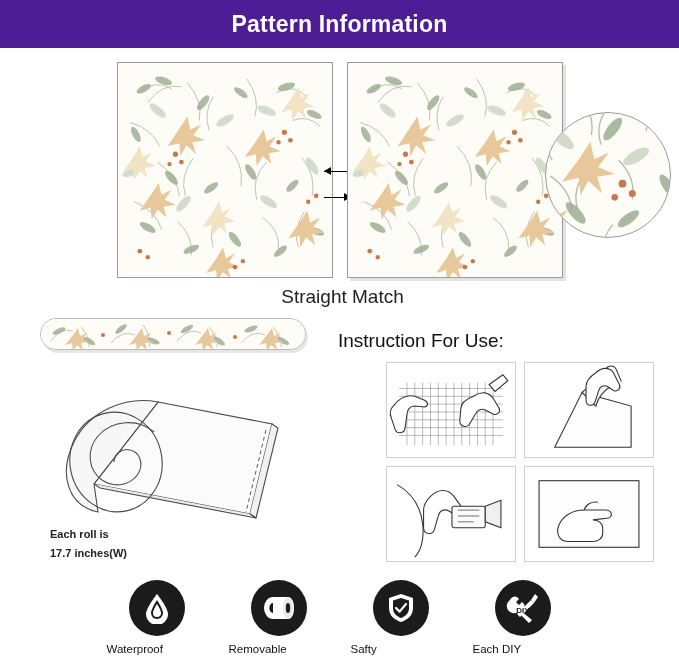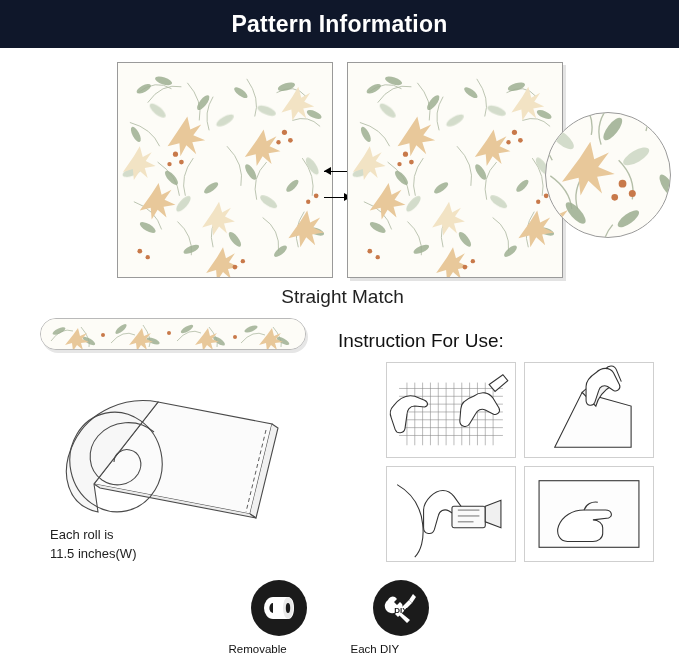--- a/index.html
+++ b/index.html
@@ -14,21 +14,21 @@
     font-family: "Liberation Sans", sans-serif;
     color: #111;
     overflow: hidden;
     position: relative;
   }
 
   
   .header {
     width: 100%;
     height: 48px;
-    background: #0f172a;
+    background: #4c1d95;
     color: #ffffff;
     display: flex;
     align-items: center;
     justify-content: center;
   }
   .header-title {
     font-size: 23px;
     font-weight: bold;
     letter-spacing: 0.2px;
   }
@@ -171,23 +171,24 @@
     position: absolute;
     left: 30px;
     top: 366px;
     width: 300px;
     height: 200px;
   }
   .roll-caption {
     position: absolute;
     left: 50px;
     top: 525px;
-    font-size: 13px;
+    font-size: 11px;
     line-height: 19px;
     color: #222;
+    font-weight: bold;
   }
 
   
   .instr-title {
     position: absolute;
     left: 338px;
     top: 330px;
     font-size: 19px;
     color: #111;
   }
@@ -477,21 +478,21 @@
 
       <path d="M84 96 C84 88 92 82 100 84 C110 86 114 98 108 108 C100 120 84 122 72 114
                C58 104 56 84 68 70 C82 54 108 52 124 66" stroke-width="1.1"></path>
 
       <ellipse cx="86" cy="96" rx="46" ry="50" transform="rotate(-12 86 96)"></ellipse>
     </g>
   </svg>
 </div>
 <div class="roll-caption">
   <div>Each roll is</div>
-  <div>11.5 inches(W)</div>
+  <div>17.7 inches(W)</div>
 </div>
 
 <div class="instr-title">Instruction For Use:</div>
 <div class="instr-grid">
 
   <div class="instr-cell">
     <svg width="100%" height="100%" viewBox="0 0 130 96">
       <g stroke="#6d6d6d" stroke-width="0.6" fill="none" opacity="0.8">
         <path d="M12 26 H118 M12 34 H118 M12 42 H118 M12 50 H118 M12 58 H118 M12 66 H118 M12 74 H118"></path>
         <path d="M20 20 V84 M28 20 V84 M36 20 V84 M44 20 V84 M52 20 V84 M60 20 V84 M68 20 V84 M76 20 V84 M84 20 V84 M92 20 V84 M100 20 V84 M108 20 V84"></path>
@@ -536,35 +537,55 @@
         <rect x="14" y="14" width="102" height="68" fill="#fdfdfd"></rect>
         <path d="M34 60 c4 -10 14 -16 26 -16 l22 0 c6 0 8 6 3 8 l-16 2 c6 0 10 4 10 8 l0 6 c0 5 -5 8 -10 8 l-26 0 c-8 0 -12 -8 -9 -16z"></path>
         <path d="M60 44 c2 -6 8 -9 14 -8" fill="none"></path>
       </g>
     </svg>
   </div>
 </div>
 
 <div class="features">
 
+  <div class="feature">
+    <div class="badge">
+      <svg width="30" height="32" viewBox="0 0 30 32">
+        <path d="M15 2 C15 2 4 16 4 22 a11 11 0 0 0 22 0 C26 16 15 2 15 2 Z" fill="#ffffff"></path>
+        <path d="M15 8 C15 8 9 17 9 21 a6 6 0 0 0 12 0 C21 17 15 8 15 8 Z" fill="#1b1b1b"></path>
+        <path d="M15 12 C15 12 11 18 11 21 a4 4 0 0 0 8 0 C19 18 15 12 15 12 Z" fill="#ffffff"></path>
+      </svg>
+    </div>
+    <div class="feature-label">Waterproof</div>
+  </div>
 
 
   <div class="feature">
     <div class="badge">
       <svg width="34" height="30" viewBox="0 0 34 30">
         <ellipse cx="11" cy="15" rx="9" ry="11" fill="#ffffff"></ellipse>
         <ellipse cx="11" cy="15" rx="3.6" ry="5" fill="#1b1b1b"></ellipse>
         <path d="M11 4 L26 4 C30 4 32 9 32 15 C32 21 30 26 26 26 L11 26 Z" fill="#ffffff"></path>
         <ellipse cx="26" cy="15" rx="5" ry="11" fill="#e9e9e9"></ellipse>
         <ellipse cx="26" cy="15" rx="2.2" ry="5" fill="#1b1b1b"></ellipse>
       </svg>
     </div>
     <div class="feature-label">Removable</div>
   </div>
 
+  <div class="feature">
+    <div class="badge">
+      <svg width="28" height="32" viewBox="0 0 28 32">
+        <path d="M14 2 L26 6 L26 16 C26 24 20 28 14 30 C8 28 2 24 2 16 L2 6 Z" fill="#ffffff"></path>
+        <path d="M14 6 L22 8.6 L22 16 C22 21.5 18 24.6 14 26 C10 24.6 6 21.5 6 16 L6 8.6 Z" fill="#1b1b1b"></path>
+        <path d="M9 16 l3.6 3.6 L19 12" fill="none" stroke="#ffffff" stroke-width="2.2" stroke-linecap="round" stroke-linejoin="round"></path>
+      </svg>
+    </div>
+    <div class="feature-label">Safty</div>
+  </div>
 
   <div class="feature">
     <div class="badge">
       <svg width="34" height="32" viewBox="0 0 34 32">
         <g fill="#ffffff">
           <path d="M4 8 a5 5 0 0 1 7 -3 l2 2 l-3 3 l3 3 l3 -3 l2 2 a5 5 0 0 1 -3 7 L26 28 l-3 3 L12 20 a5 5 0 0 1 -8 -12 Z"></path>
           <path d="M29 2 l3 3 l-4 6 l-3 -3 Z"></path>
           <path d="M25 8 l3 3 L14 25 l-3 -3 Z"></path>
         </g>
         <text x="17" y="21" font-family="Liberation Sans, sans-serif" font-size="8" font-weight="bold" fill="#1b1b1b" text-anchor="middle">DIY</text>

